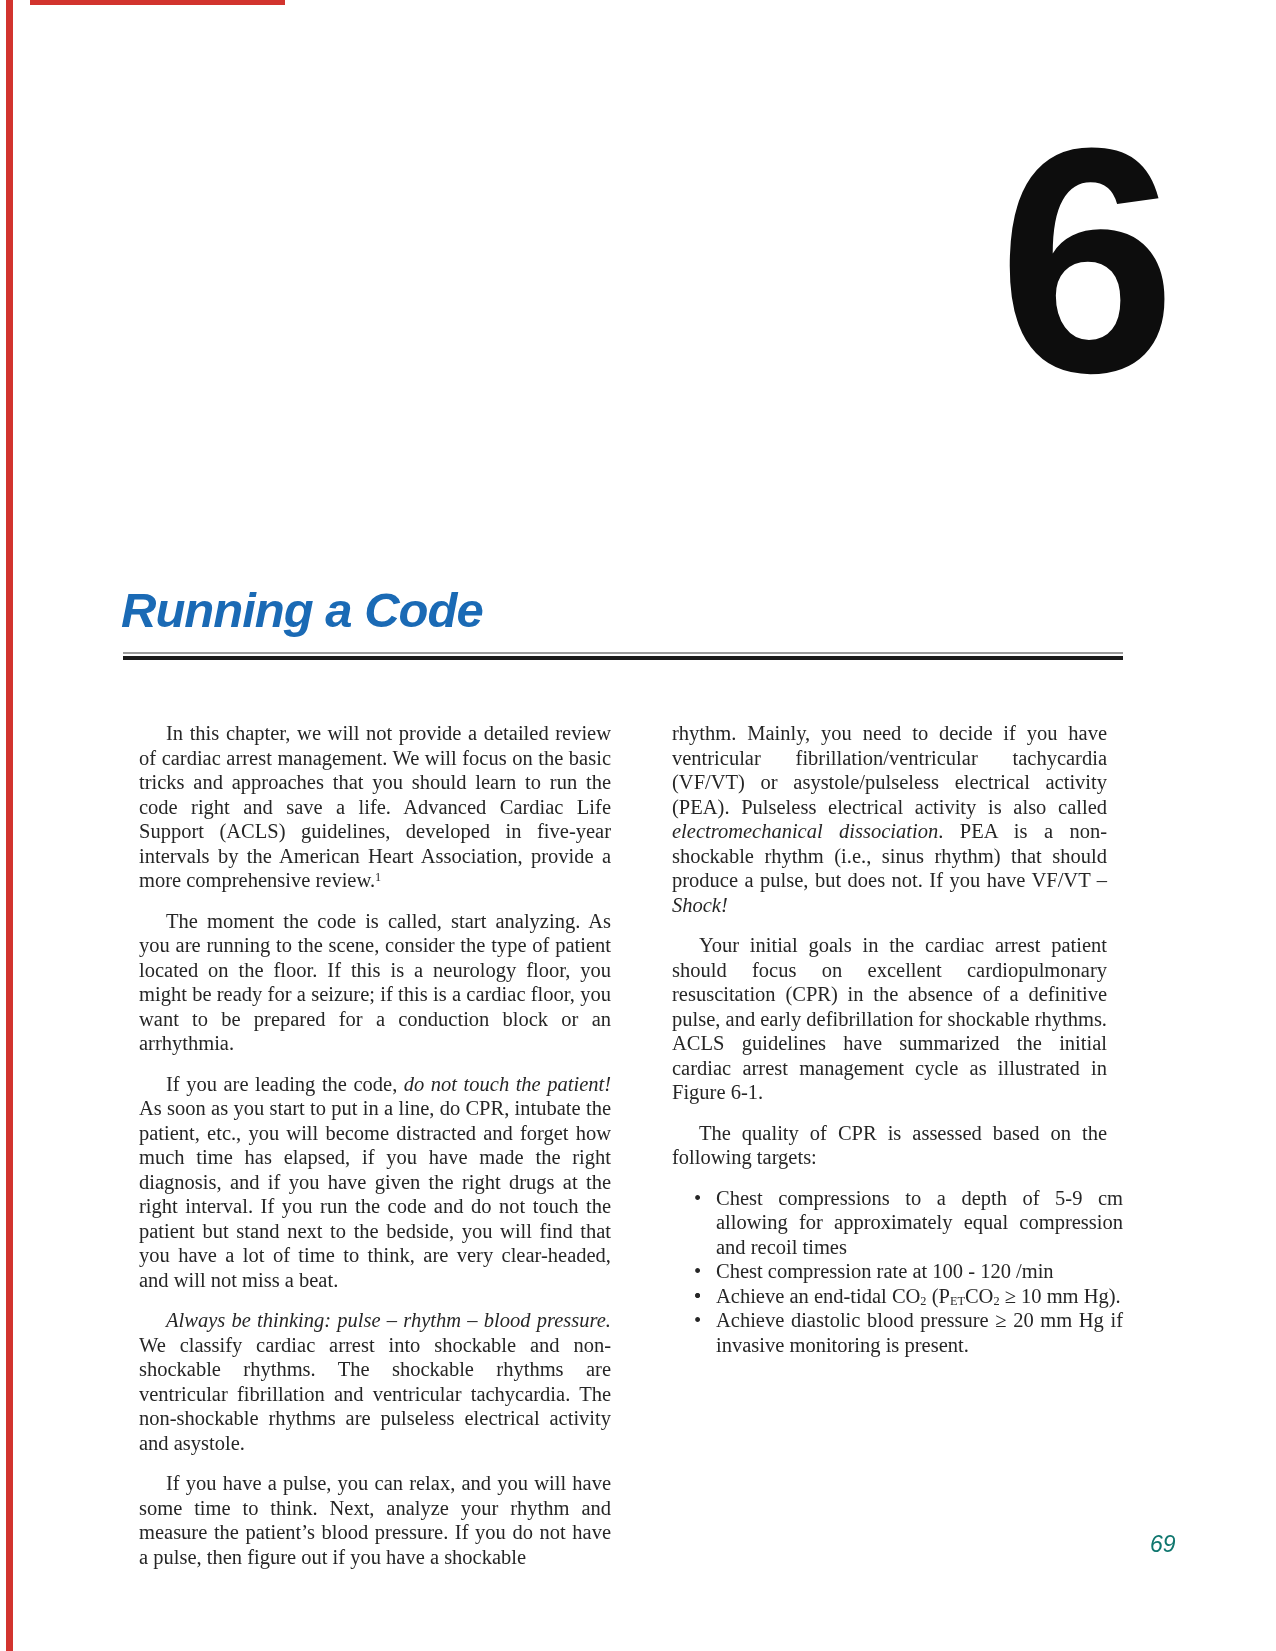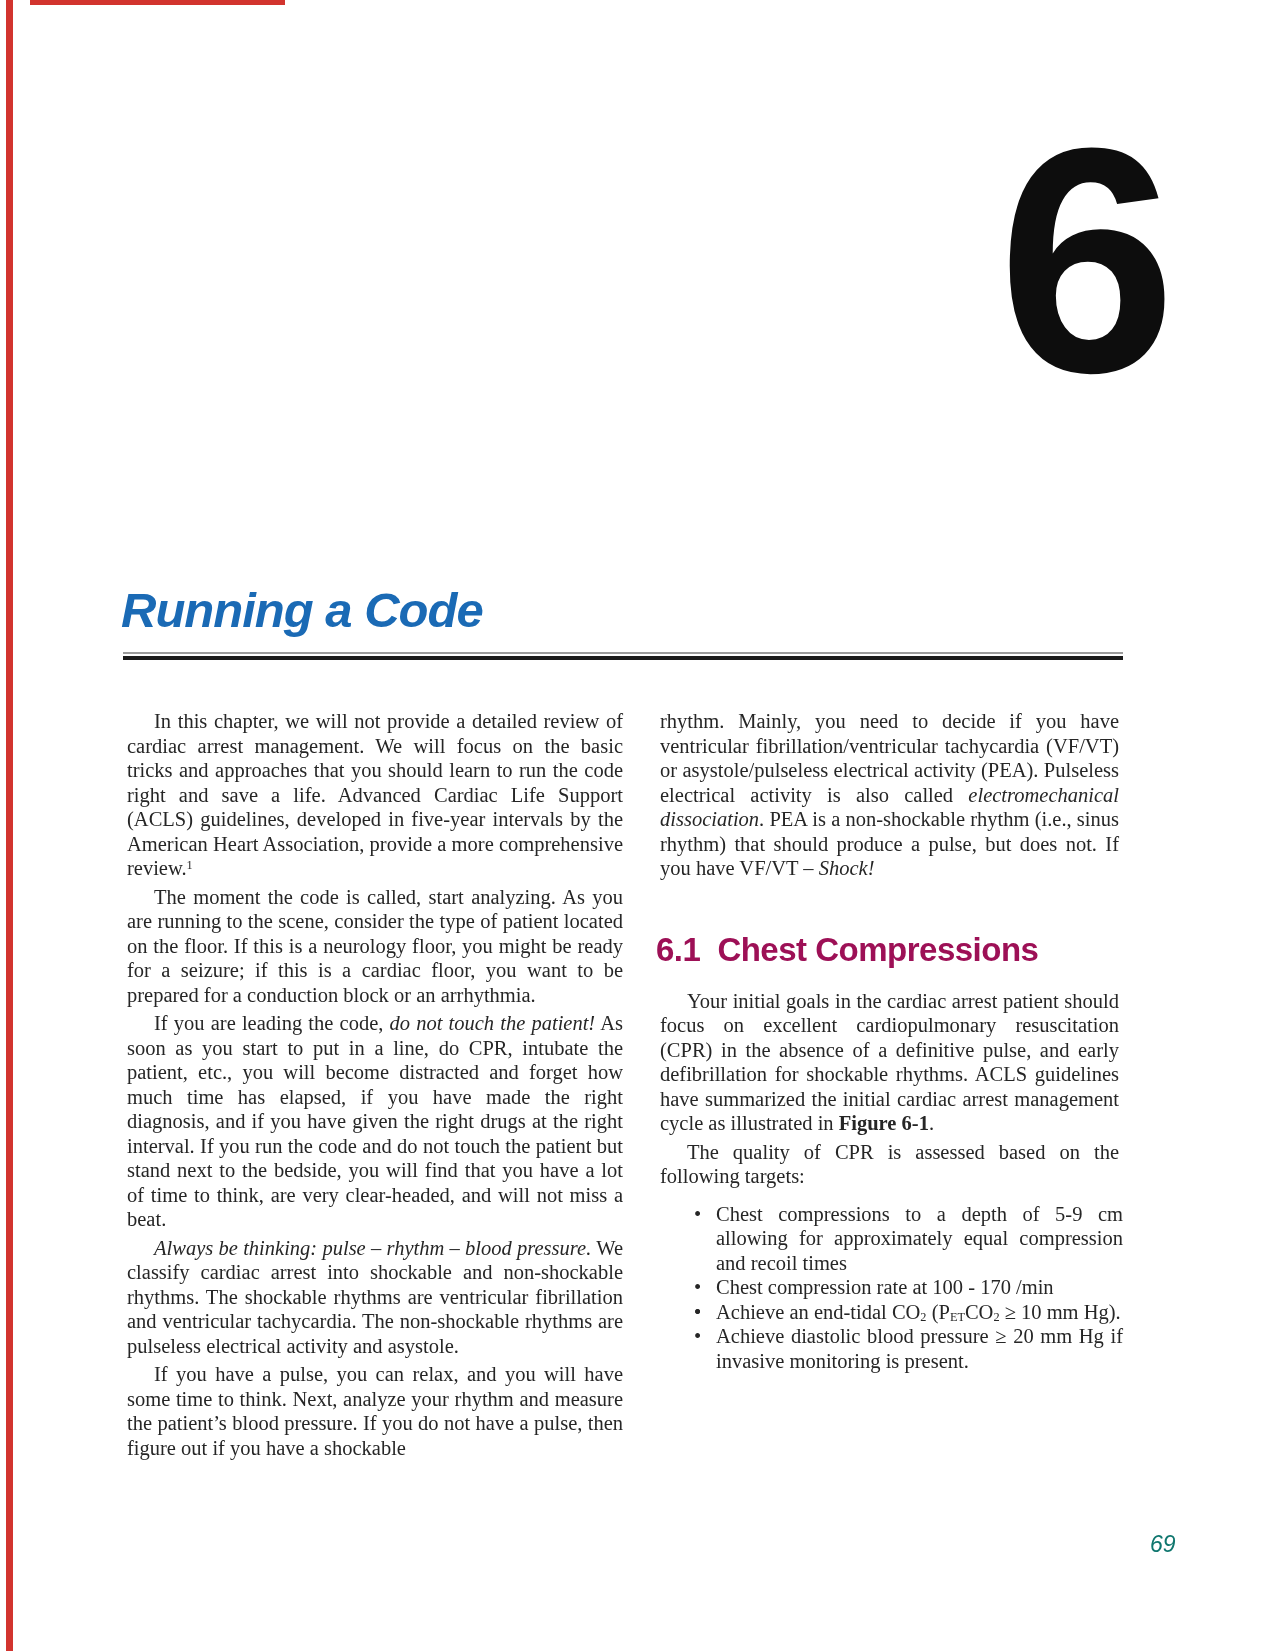--- a/index.html
+++ b/index.html
@@ -34,24 +34,24 @@
     border-top:2.5px solid #9b9b9b;
     border-bottom:4px solid #1a1a1a;
   }
   .text-columns{
     position:absolute;left:123px;top:705px;width:1000px;
     display:flex;gap:29px;
     font-size:20.5px;line-height:24.5px;
   }
   .col-left{width:504px;}
   .col-right{width:467px;}
-  .para{margin:4px;text-align:justify;}
+  .para{margin:16px;text-align:justify;}
   .para.ind{text-indent:27px;}
   .it{font-style:italic;}
-  .bd{font-weight:bold;}
+  .bd{font-weight:normal;}
   sup{font-size:0.6em;line-height:0;position:relative;top:-0.5em;vertical-align:baseline;}
   sub{font-size:0.6em;line-height:0;position:relative;top:0.22em;vertical-align:baseline;}
   .section-heading{
     margin:51px 0 21px 0;
     font-family:"Liberation Sans",sans-serif;
     font-weight:bold;font-size:33px;line-height:36px;
     letter-spacing:-0.5px;
     color:#9d1056;
     text-align:left;text-indent:0;
   }
@@ -84,30 +84,27 @@
         <p class="para ind"><span>In this chapter, we will not provide a detailed review of cardiac arrest management. We will focus on the basic tricks and approaches that you should learn to run the code right and save a life. Advanced Cardiac Life Support (ACLS) guidelines, developed in five-year intervals by the American Heart Association, provide a more comprehensive review.</span><sup>1</sup></p>
         <p class="para ind"><span>The moment the code is called, start analyzing. As you are running to the scene, consider the type of patient located on the floor. If this is a neurology floor, you might be ready for a seizure; if this is a cardiac floor, you want to be prepared for a conduction block or an arrhythmia.</span></p>
         <p class="para ind"><span>If you are leading the code, </span><span class="it">do not touch the patient!</span><span> As soon as you start to put in a line, do CPR, intubate the patient, etc., you will become distracted and forget how much time has elapsed, if you have made the right diagnosis, and if you have given the right drugs at the right interval. If you run the code and do not touch the patient but stand next to the bedside, you will find that you have a lot of time to think, are very clear-headed, and will not miss a beat.</span></p>
         <p class="para ind"><span class="it">Always be thinking: pulse – rhythm – blood pressure.</span><span> We classify cardiac arrest into shockable and non-shockable rhythms. The shockable rhythms are ventricular fibrillation and ventricular tachycardia. The non-shockable rhythms are pulseless electrical activity and asystole.</span></p>
         <p class="para ind"><span>If you have a pulse, you can relax, and you will have some time to think. Next, analyze your rhythm and measure the patient’s blood pressure. If you do not have a pulse, then figure out if you have a shockable</span></p>
       </div>
     <div class="col-right">
       <div>
           <p class="para"><span>rhythm. Mainly, you need to decide if you have ventricular fibrillation/ventricular tachycardia (VF/VT) or asystole/pulseless electrical activity (PEA). Pulseless electrical activity is also called </span><span class="it">electromechanical dissociation</span><span>. PEA is a non-shockable rhythm (i.e., sinus rhythm) that should produce a pulse, but does not. If you have VF/VT – </span><span class="it">Shock!</span></p>
         </div>
-      <h2 class="section-heading">
-        <span class="sec-num">6.1</span><span>Chest Compressions</span>
-      </h2>
       <div>
           <p class="para ind"><span>Your initial goals in the cardiac arrest patient should focus on excellent cardiopulmonary resuscitation (CPR) in the absence of a definitive pulse, and early defibrillation for shockable rhythms. ACLS guidelines have summarized the initial cardiac arrest management cycle as illustrated in </span><span class="bd">Figure 6-1</span><span>.</span></p>
           <p class="para ind"><span>The quality of CPR is assessed based on the following targets:</span></p>
         </div>
       <ul class="bullets">
           <li><span class="dot">•</span><span>Chest compressions to a depth of 5-9 cm allowing for approximately equal compression and recoil times</span></li>
-          <li><span class="dot">•</span><span>Chest compression rate at 100 - 170 /min</span></li>
+          <li><span class="dot">•</span><span>Chest compression rate at 100 - 120 /min</span></li>
           <li><span class="dot">•</span></li>
           <li><span class="dot">•</span><span>Achieve an end-tidal CO</span><sub>2</sub><span> (P</span><sub>ET</sub><span>CO</span><sub>2</sub><span> ≥ 10 mm Hg).</span></li>
           <li><span class="dot">•</span><span>Achieve diastolic blood pressure ≥ 20 mm Hg if invasive monitoring is present.</span></li>
         </ul>
     </div>
   </div>
 
   <div class="page-number">69</div>
 
 </div>

